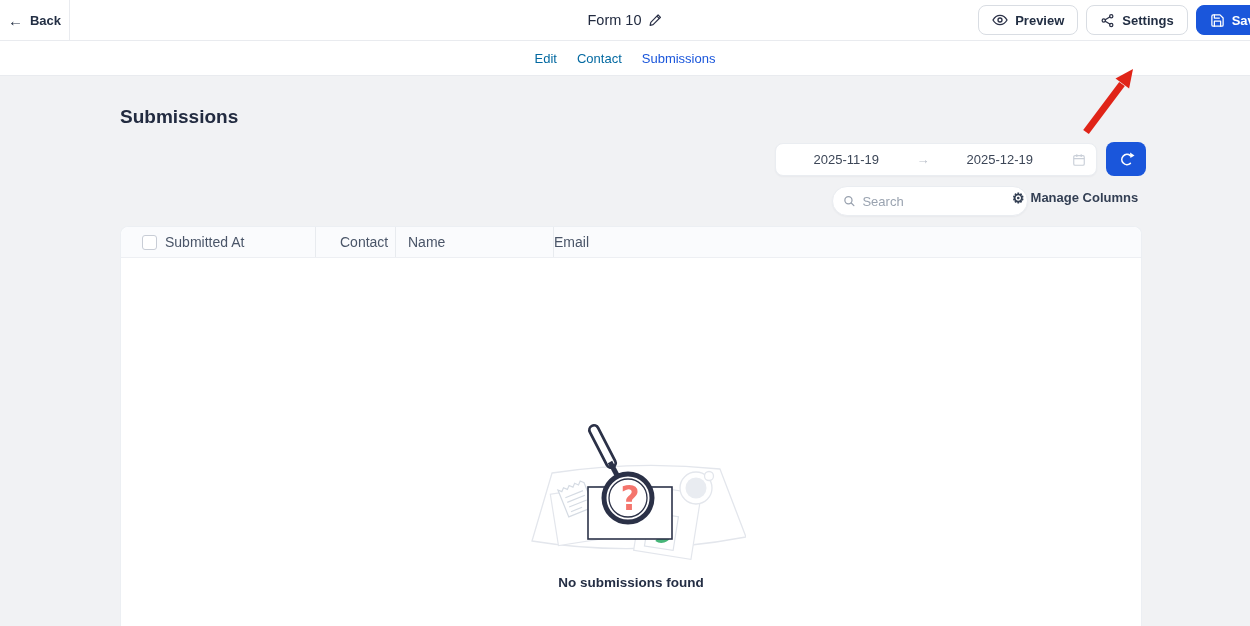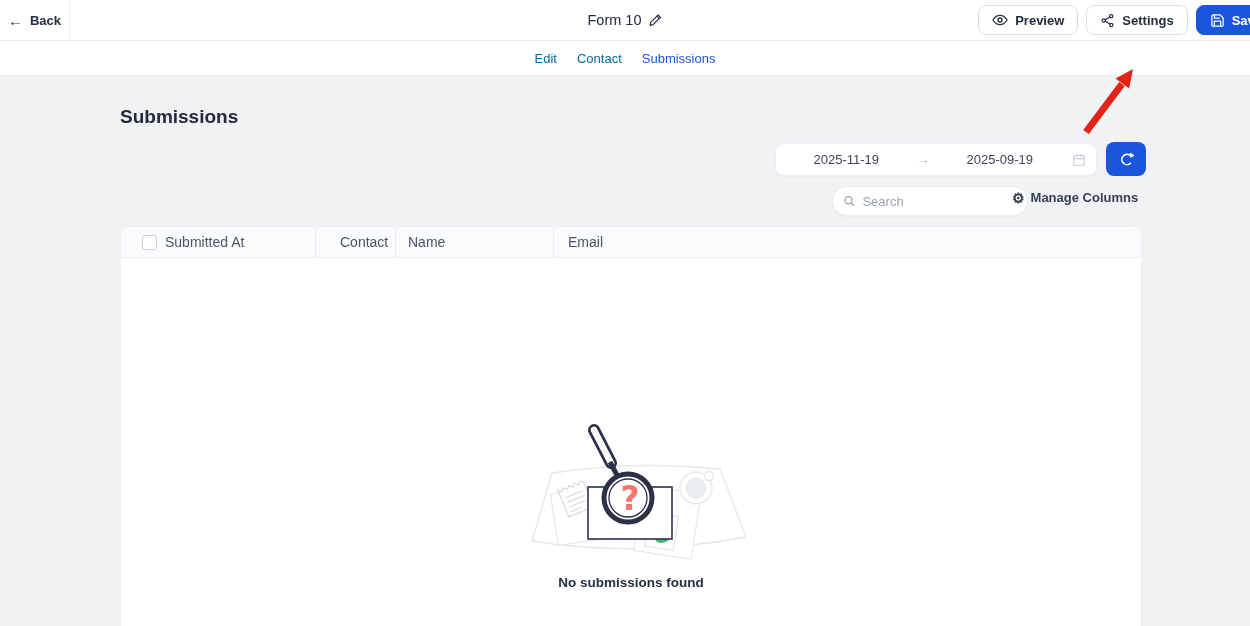--- a/index.html
+++ b/index.html
@@ -94,21 +94,21 @@
     display:flex; align-items:center; height:31px;
     background:#fafbfd; border-bottom:1px solid #edeff3;
     border-radius:8px 8px 0 0;
     font-size:14px; font-weight:500; color:#4a5568;
   }
   .th { display:flex; align-items:center; height:100%; }
   .th-sel { width:36px; justify-content:flex-end; }
   .th-submitted { width:158px; padding-left:8px; }
   .th-contact { width:80px; padding-left:24px; border-left:1px solid #e8ebef; }
   .th-name { width:158px; padding-left:12px; border-left:1px solid #e8ebef; }
-  .th-email { flex:1; padding-left:14px; border-left:1px solid #e8ebef; }
+  .th-email { flex:1; border-left:1px solid #e8ebef; }
   .checkbox {
     width:15px; height:15px; background:#fff;
     border:1.5px solid #c8cdd6; border-radius:3px; cursor:pointer;
   }
   
   .empty-state {
     position:absolute; top:188px; left:50%; transform:translateX(-50%);
     text-align:center;
   }
   .empty-text { margin-top:4px; font-size:13.5px; font-weight:700; color:#242e44; }
@@ -167,21 +167,21 @@
   <span class="tab active">Submissions</span>
 </div>
 
 <div class="content">
 
   <div class="page-heading">Submissions</div>
 
   <div class="daterange">
     <span class="date">2025-11-19</span>
     <span class="range-arrow">→</span>
-    <span class="date">2025-09-19</span>
+    <span class="date">2025-12-19</span>
     <span class="cal">
       <svg width="14" height="14" viewBox="0 0 16 16" fill="none" stroke="#c9cfd8" stroke-width="1.3">
         <rect x="2" y="3" width="12" height="11" rx="1.5"></rect>
         <path d="M2 6.5h12M5.5 1.5v3M10.5 1.5v3"></path>
       </svg>
     </span>
   </div>
 
   <button class="refresh-btn">
     <svg width="17" height="17" viewBox="0 0 20 20" fill="none">

